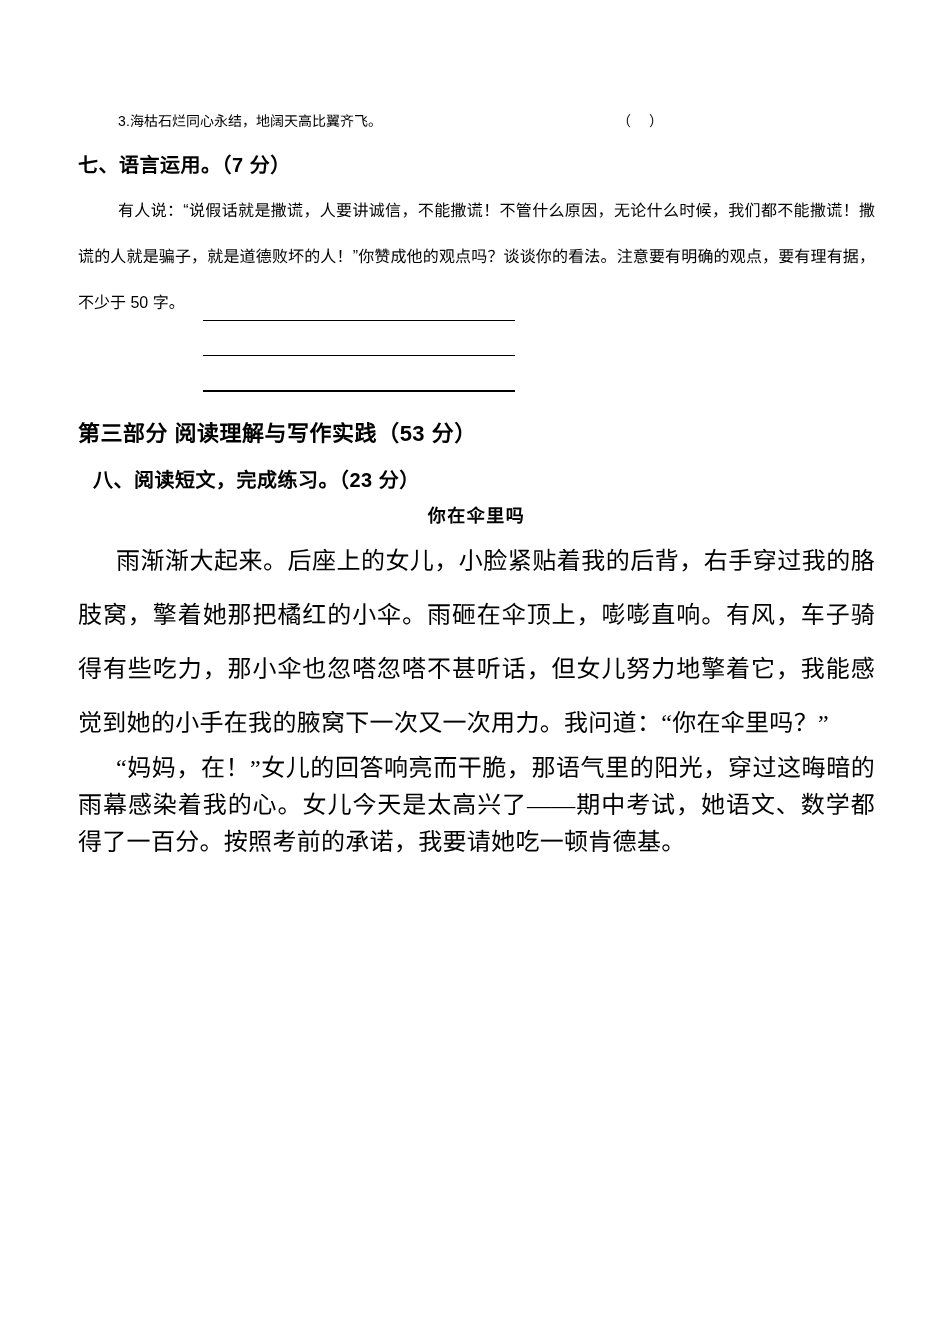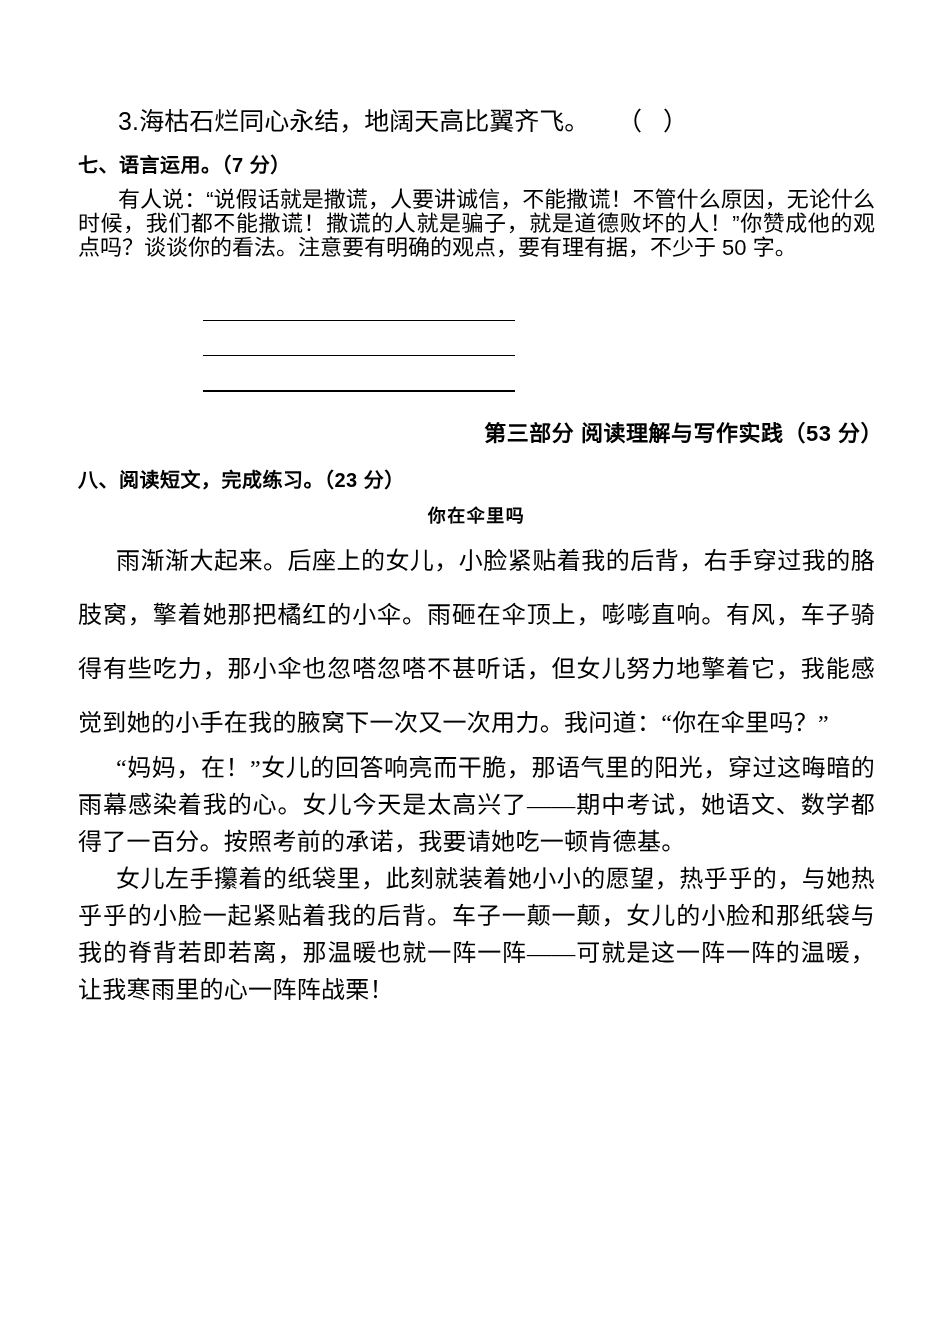--- a/index.html
+++ b/index.html
@@ -36,21 +36,21 @@
     font-family: "Liberation Sans", "DejaVu Sans", sans-serif;
     font-weight: 700;
   }
 
   
   .judge-row {
     position: absolute;
     left: 0;
     top: 106px;
     width: 797px;
-    font-size: 25px;
+    font-size: 14px;
     line-height: 30px;
     white-space: nowrap;
   }
   .judge-row .num {
     margin-left: 40px;
     letter-spacing: 0.2px;
   }
   .judge-row .paren {
     position: absolute;
     left: 539px;
@@ -61,30 +61,30 @@
   
   .sec-head {
     position: absolute;
     left: 0;
     font-size: 20px;
     line-height: 30px;
     letter-spacing: 0.5px;
     white-space: nowrap;
   }
   #sec7 { top: 150px; text-align: right; }
-  #sec8 { top: 465px; }
+  #sec8 { top: 465px; margin-left: 15px; }
 
   
   .q7-body {
     position: absolute;
     left: 0;
     top: 188px;
     width: 797px;
-    font-size: 22px;
-    line-height: 24px;
+    font-size: 16px;
+    line-height: 46px;
     text-align: justify;
     text-justify: inter-character;
     text-indent: 40px;
     letter-spacing: 0px;
   }
 
   
   .ans-line {
     position: absolute;
     left: 125px;
@@ -92,24 +92,24 @@
     height: 0;
     border-top: 1.6px solid #000;
   }
   #ansl1 { top: 320px; }
   #ansl2 { top: 355px; }
   #ansl3 { top: 390px; border-top-width: 2.2px; }
 
   
   .part-head {
     position: absolute;
-    left: 8px;
+    left: 0;
     top: 418px;
     width: 797px;
-    text-align: right;
+    text-align: left;
     font-size: 22px;
     line-height: 32px;
     letter-spacing: 0.5px;
     white-space: nowrap;
   }
   .part-head .score {
     font-weight: 700;
   }
 
   
@@ -173,17 +173,16 @@
       <span>第三部分  阅读理解与写作实践</span><span class="score">（53 分）</span>
     </div>
 
     <div id="sec8" class="sec-head hei-b">八、阅读短文，完成练习。（23 分）</div>
 
     <div class="art-title">你在伞里吗</div>
 
     <div class="article">
       <p class="loose">雨渐渐大起来。后座上的女儿，小脸紧贴着我的后背，右手穿过我的胳肢窝，擎着她那把橘红的小伞。雨砸在伞顶上，嘭嘭直响。有风，车子骑得有些吃力，那小伞也忽嗒忽嗒不甚听话，但女儿努力地擎着它，我能感觉到她的小手在我的腋窝下一次又一次用力。我问道：“你在伞里吗？”</p>
       <p class="tight">“妈妈，在！”女儿的回答响亮而干脆，那语气里的阳光，穿过这晦暗的雨幕感染着我的心。女儿今天是太高兴了——期中考试，她语文、数学都得了一百分。按照考前的承诺，我要请她吃一顿肯德基。</p>
-      <p class="tight">女儿左手攥着的纸袋里，此刻就装着她小小的愿望，热乎乎的，与她热乎乎的小脸一起紧贴着我的后背。车子一颠一颠，女儿的小脸和那纸袋与我的脊背若即若离，那温暖也就一阵一阵——可就是这一阵一阵的温暖，让我寒雨里的心一阵阵战栗！</p>
     </div>
 
   </div>
 </div>
 
 </body></html>

